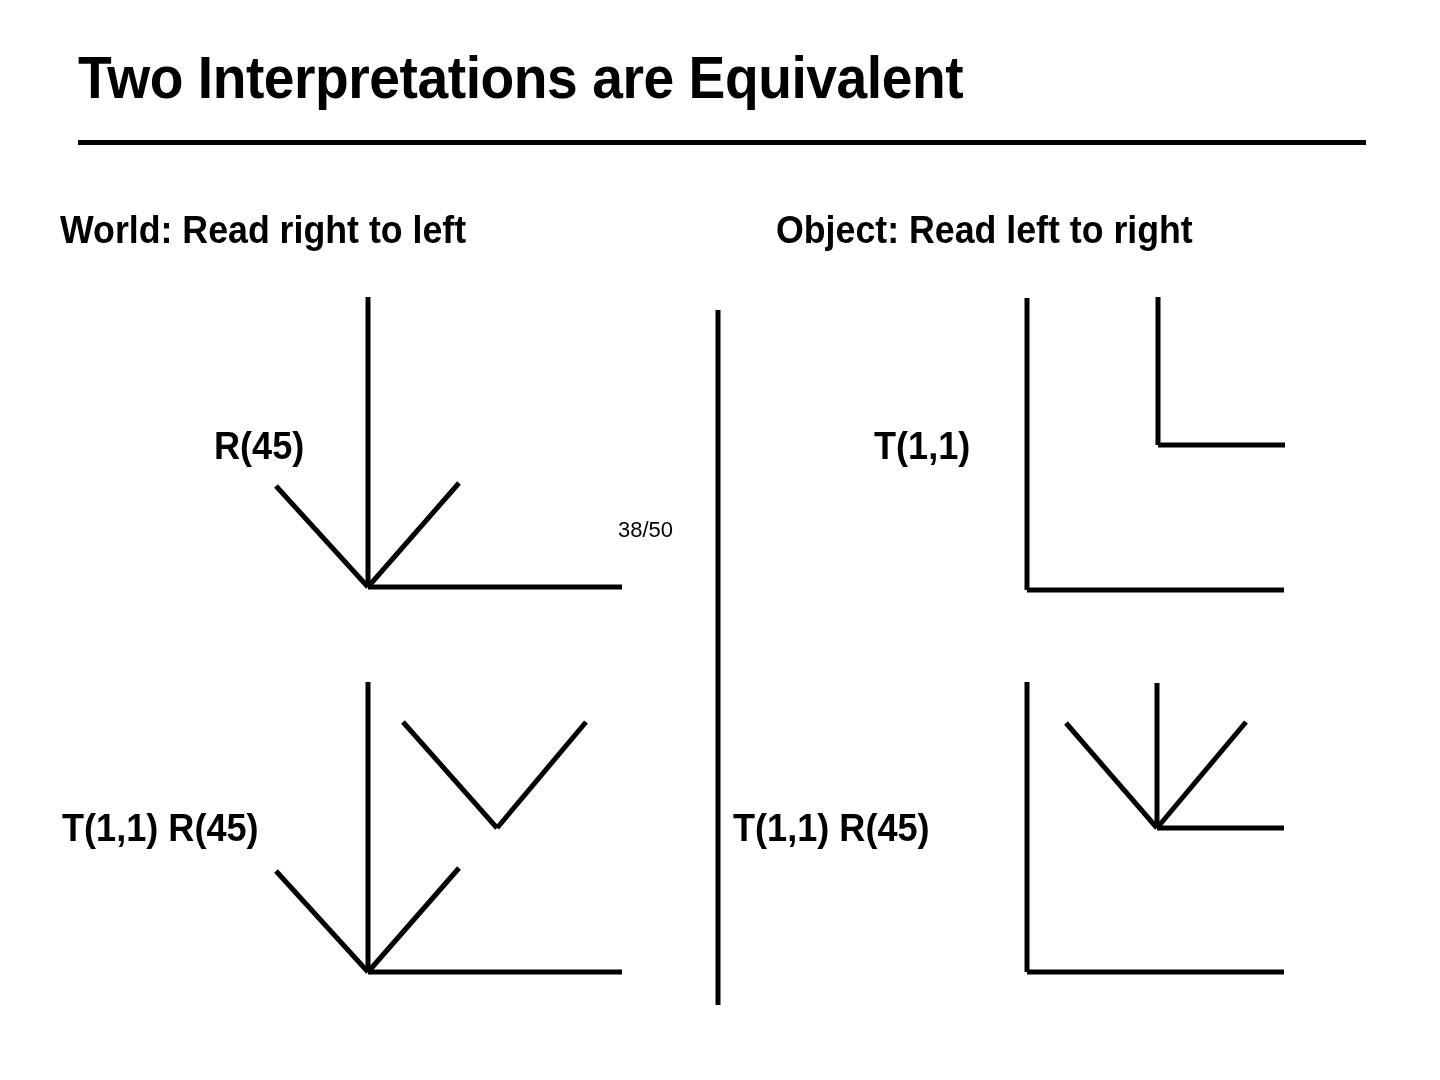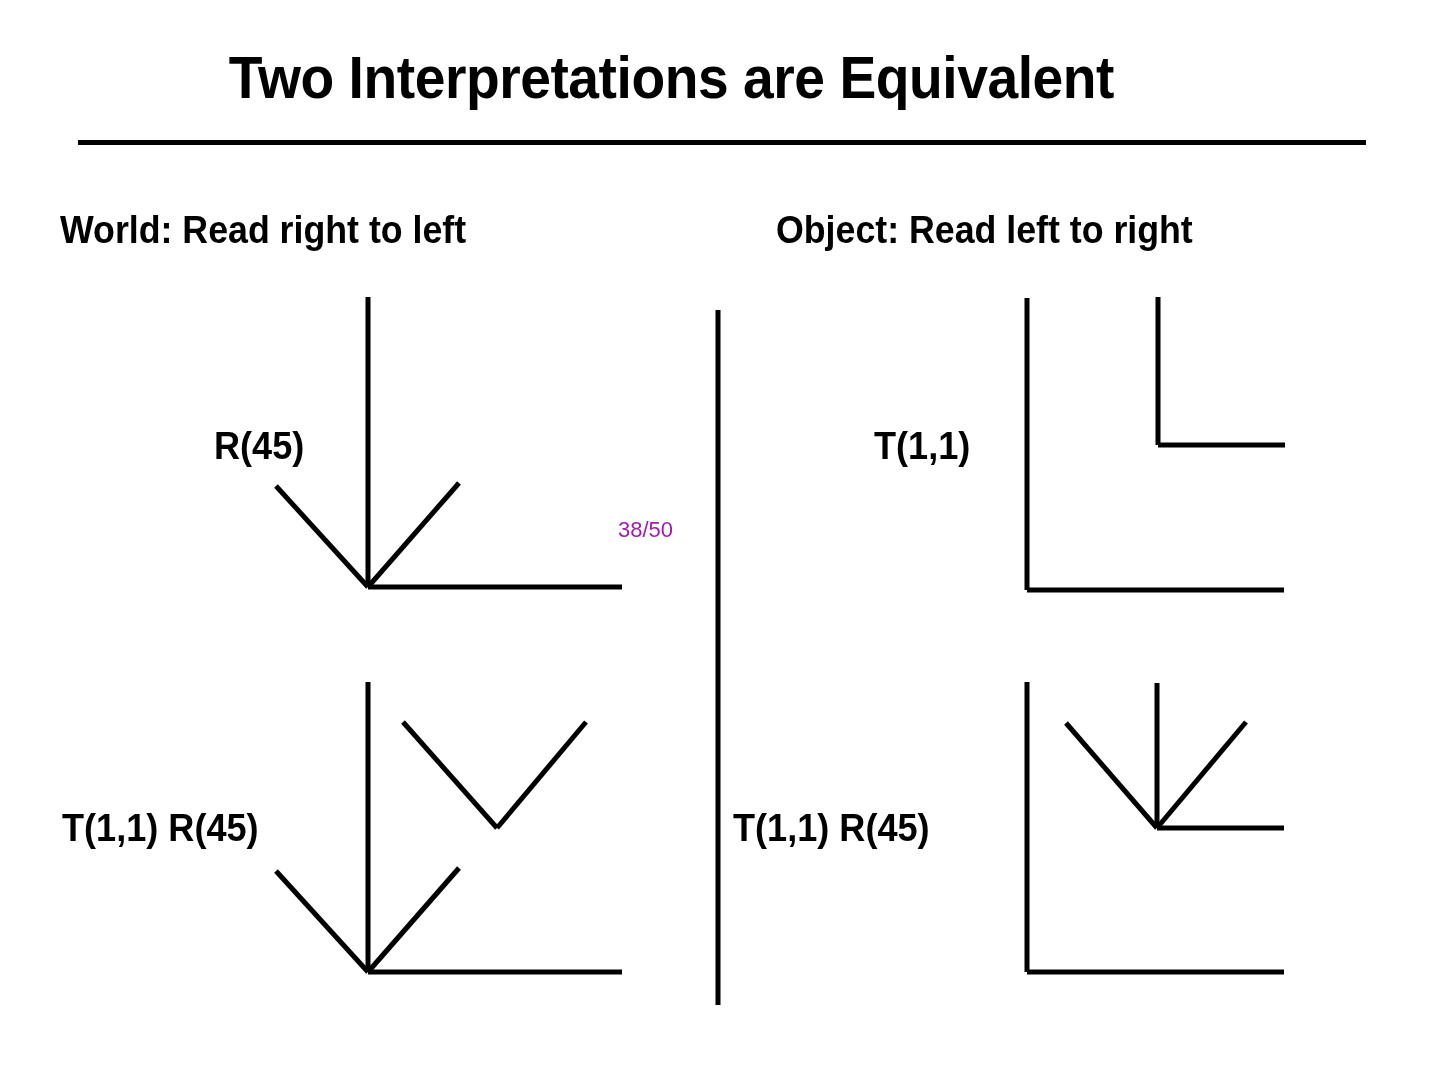--- a/index.html
+++ b/index.html
@@ -14,21 +14,20 @@
     overflow: hidden;
     font-family: "Liberation Sans", sans-serif;
     color: #000000;
     position: relative;
   }
   #slide {
     position: relative;
     width: 1140px;
     height: 1080px;
     background: #ffffff;
-    text-align: center;
   }
 
   
   #title-block {
     position: absolute;
     left: 78px;
     top: 44px;
     width: 1290px;
     height: 105px;
   }
@@ -83,21 +82,21 @@
 
   
   #page-number {
     position: absolute;
     left: 618px;
     top: 517px;
     font-size: 22px;
     line-height: 26px;
     font-weight: normal;
     white-space: nowrap;
-    color: #a21caf;
+    color: #000000;
   }
 
   
   #figures {
     position: absolute;
     left: 0;
     top: 0;
     width: 1440px;
     height: 1080px;
     pointer-events: none;

